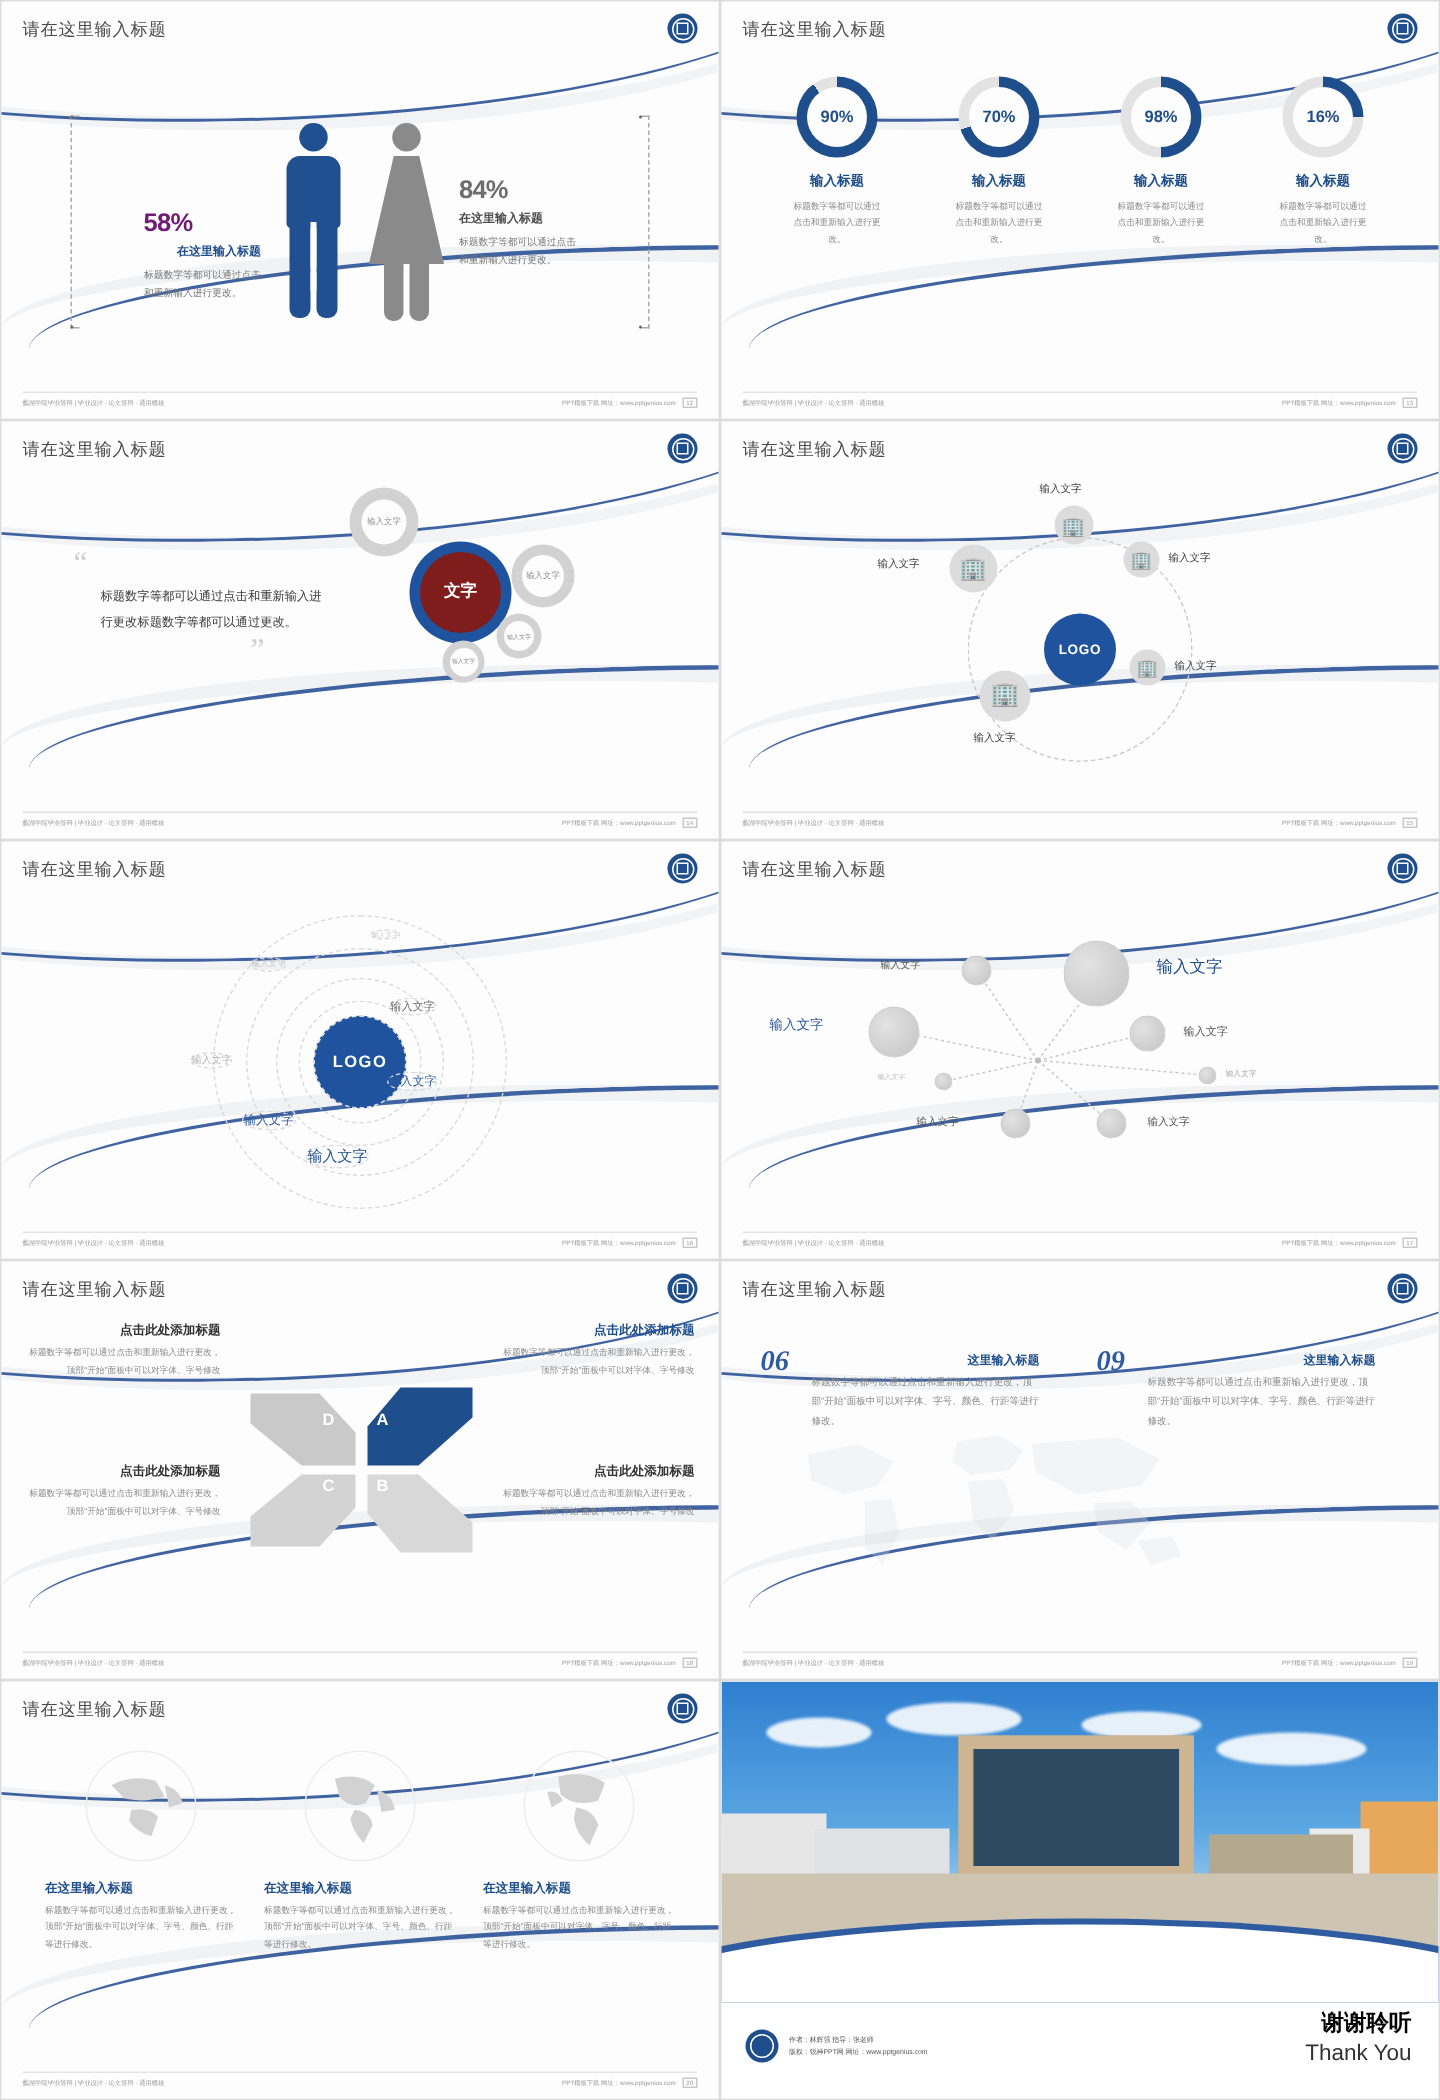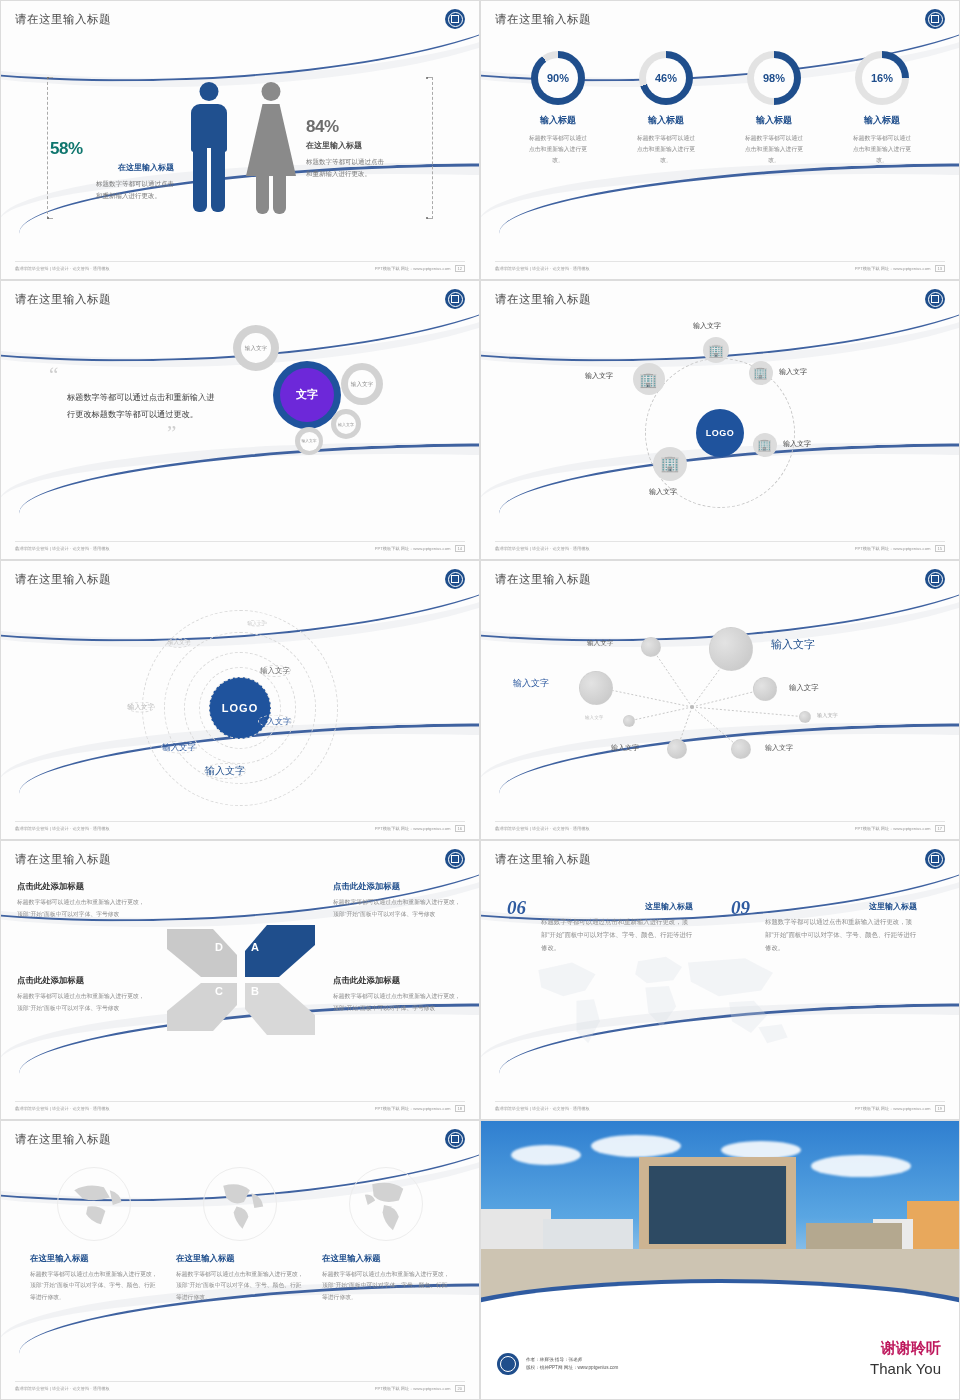--- a/index.html
+++ b/index.html
@@ -35,21 +35,21 @@
     font-size:4.2px; color:#9a9a9a; border-top:1px solid #e4e4e4; }
   .ftr-r { display:flex; align-items:center; gap:4px; }
   .pageno { border:.5px solid #c8c8c8; padding:0 2px; font-size:4px; color:#999; }
   .body { position:absolute; inset:34px 0 18px 0; z-index:4; }
 
   
   .ppl { position:absolute; inset:0; display:flex; align-items:center; justify-content:center; gap:8px; }
   .col-txt { width:124px; }
   .col-txt.r { text-align:left; }
   .pct { font-size:17px; font-weight:bold; letter-spacing:-.5px; }
-  .pct.m { color:#0f766e; text-align:left;margin-top:44px; }
+  .pct.m { color:#701a75; text-align:center;margin-top:44px; }
   .pct.f { color:#6d6d6d; }
   .sub { font-size:8px; font-weight:bold; margin-top:3px; }
   .sub.m { color:#1f4e8c; text-align:right; }
   .sub.f { color:#4d4d4d; }
   .desc { font-size:6.5px; color:#777; line-height:1.75; margin-top:5px; width:78px; }
   .col-txt.l .desc { margin-left:auto; text-align:left; }
   .brk { position:absolute; top:42px; bottom:42px; width:6px;
     border:1px dashed #aaa; }
   .brk.l { left:46px; border-right:none; }
   .brk.r { right:46px; border-left:none; }
@@ -87,21 +87,21 @@
 
   
   .quote { position:absolute; left:48px; top:54px; width:170px; }
   .qm { font-size:21px; color:#cfcfcf; font-family:"Liberation Serif",serif; line-height:.6; }
   .qm.close { text-align:left; margin-left:118px; margin-top:4px; }
   .qtxt { font-size:8.2px; color:#3a3a3a; line-height:2.1; margin:7px 0 0 18px; }
   .gear { position:absolute; border-radius:50%; display:flex; align-items:center;
     justify-content:center; text-align:center; }
   .gear .inner { border-radius:50%; background:#fdfdfd; display:flex; align-items:center;
     justify-content:center; font-size:5.6px; color:#8d8d8d; line-height:1.25; z-index:3; }
-  .gmain { background:#1f539d; } .gmain .inner { background:#6d28d9; color:#fff;
+  .gmain { background:#1f539d; } .gmain .inner { background:#7f1d1d; color:#fff;
     font-size:11px; font-weight:bold; }
   .ggrey { background:#d2d2d2; }
 
   
   .hub-wrap { position:absolute; inset:0; }
   .hub-ring { position:absolute; left:50%; top:52%; transform:translate(-50%,-50%);
     width:150px; height:150px; border-radius:50%; border:1px dashed #c9c9c9; }
   .hub { position:absolute; left:50%; top:52%; transform:translate(-50%,-50%);
     width:48px; height:48px; border-radius:50%; background:#1f539d; color:#fff;
     font-size:9px; font-weight:bold; display:flex; align-items:center; justify-content:center;
@@ -123,21 +123,21 @@
   .rlbl { position:absolute; white-space:nowrap; z-index:5; }
 
   
   .net { position:absolute; inset:0; }
   .nnode { position:absolute; border-radius:50%; border:1px dashed #cfcfcf;
     background:radial-gradient(circle at 35% 35%,#e3e3e3,#c4c4c4); }
   .netlbl { position:absolute; white-space:nowrap; }
 
   
   .quad { position:absolute; inset:0; }
-  .qbox { position:absolute; width:130px; }
+  .qbox { position:absolute; width:130px;text-align:right; }
   .qh { font-size:8.4px; font-weight:bold; color:#333; }
   .qh.b { color:#1f4e8c; }
   .qb { font-size:5.8px; color:#8a8a8a; line-height:2; margin-top:5px; }
   .letter { position:absolute; font-size:11px; font-weight:bold; z-index:4; }
 
   
   .numcol { position:absolute; top:26px; width:186px; }
   .nnum { font-size:19px; font-weight:bold; color:#2f5ba0; font-style:italic;
     font-family:"Liberation Serif",serif; position:absolute; left:0; top:-4px; }
   .nhead { font-size:8px; font-weight:bold; color:#1f4e8c; margin-left:34px;text-align:right; }
@@ -166,21 +166,21 @@
   .mainbld { position:absolute; left:33%; width:33%; bottom:82px; height:96px; background:#c8ae86; }
   .mainbld .glass { position:absolute; inset:8px 10px 4px 10px; background:#2d4a63; }
   .mainbld .frame { position:absolute; inset:0; border:9px solid #cdb492; }
   .side { position:absolute; bottom:82px; background:#e6e6e6; }
   .stone { position:absolute; bottom:82px; right:12%; width:20%; height:30px; background:#b4a88f; }
   .photo-cut { position:absolute; left:-60px; right:-60px; bottom:-44px; height:96px;
     background:#fff; border-radius:50% 50% 0 0; z-index:4; }
   .photo-cut-b { position:absolute; left:-64px; right:-64px; bottom:-40px; height:96px;
     background:#2f5ba0; border-radius:50% 50% 0 0; z-index:3; }
   .thanks { position:absolute; right:18px; bottom:22px; text-align:right; z-index:6; }
-  .th-cn { font-size:15px; font-weight:bold; color:#be185d; }
+  .th-cn { font-size:15px; font-weight:bold; color:#000000; }
   .th-en { font-size:15px; color:#333; margin-top:2px; }
   .credits { position:absolute; left:16px; bottom:24px; display:flex; align-items:center;
     gap:7px; z-index:6; }
   .cred-logo { width:22px; height:22px; border-radius:50%; background:#1f4e8c;
     display:flex; align-items:center; justify-content:center; }
   .cred-logo::before { content:""; width:14px; height:14px; border-radius:50%; border:1.4px solid #fff; }
   .cred-txt { font-size:4.6px; color:#555; line-height:1.85; }
 </style>
 </head>
 <body>
@@ -244,21 +244,21 @@
    <div class="donuts">
     <div class="dcell">
       <div class="ring" style="background:conic-gradient(#1f4e8c 0% 90%,#e3e3e3 90% 100%)">
         <div class="hole">90%</div>
               </div>
       <div class="dttl">输入标题</div>
       <div class="ddesc">标题数字等都可以通过点击和重新输入进行更改。</div>
     </div>
     <div class="dcell">
       <div class="ring" style="background:conic-gradient(#1f4e8c 0% 70%,#e3e3e3 70% 100%)">
-        <div class="hole">46%</div>
+        <div class="hole">70%</div>
               </div>
       <div class="dttl">输入标题</div>
       <div class="ddesc">标题数字等都可以通过点击和重新输入进行更改。</div>
     </div>
     <div class="dcell">
       <div class="ring" style="background:conic-gradient(#1f4e8c 0% 50%,#e3e3e3 50% 100%)">
         <div class="hole">98%</div>
               </div>
       <div class="dttl">输入标题</div>
       <div class="ddesc">标题数字等都可以通过点击和重新输入进行更改。</div>

